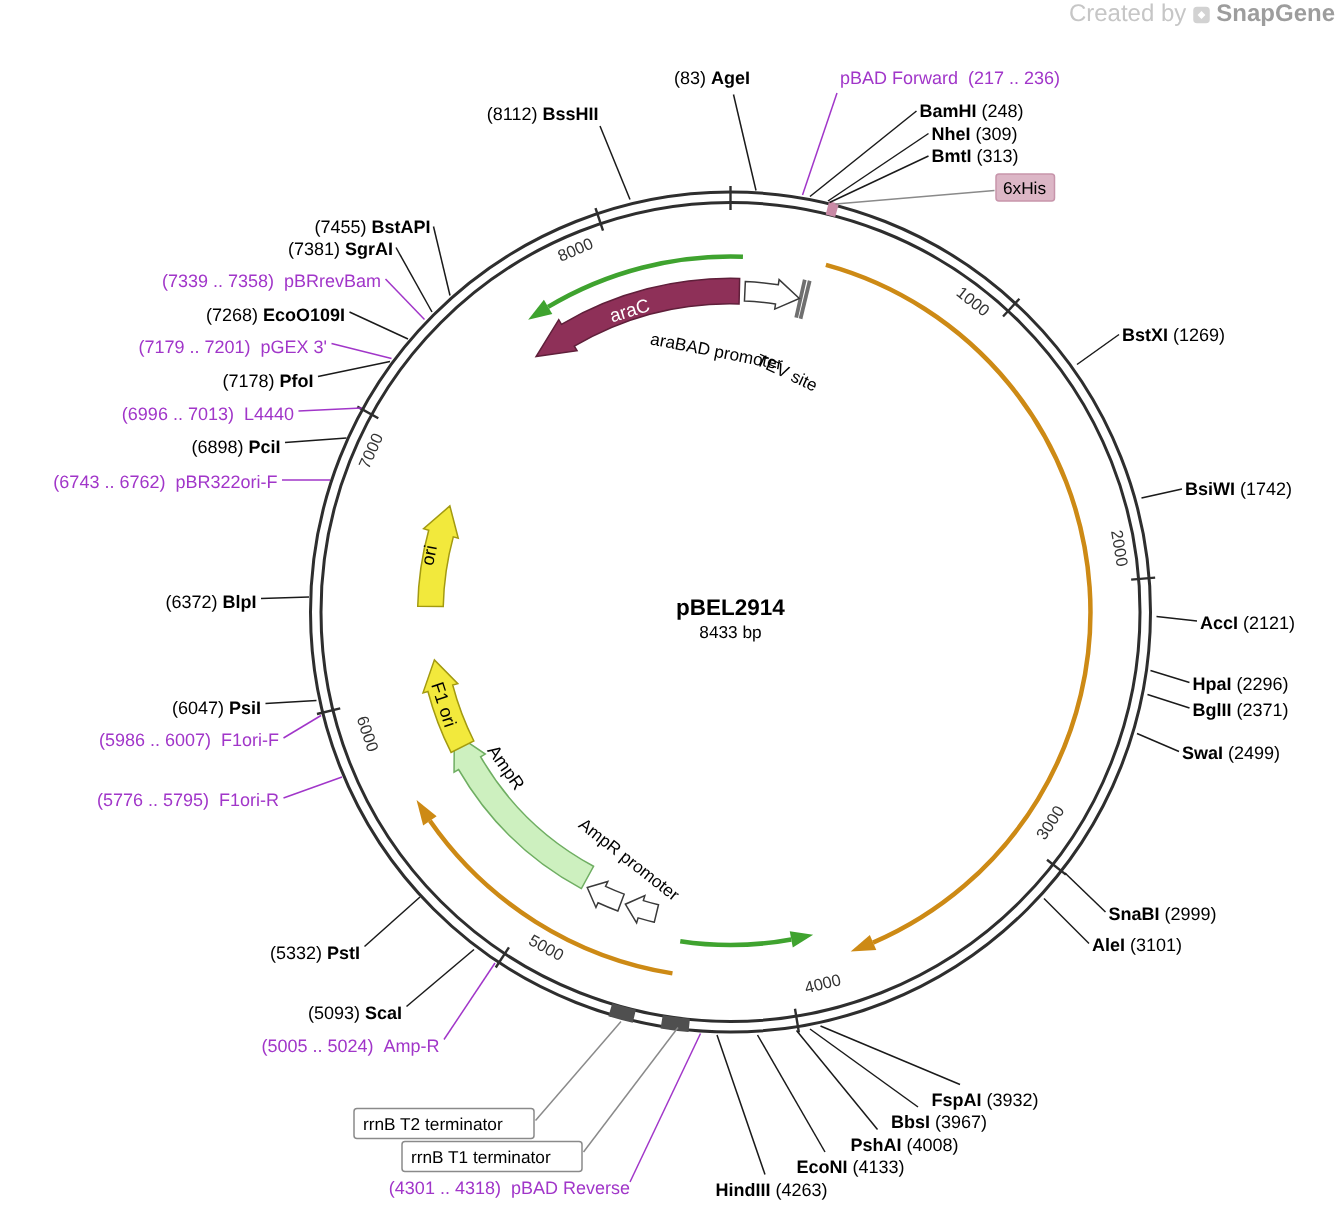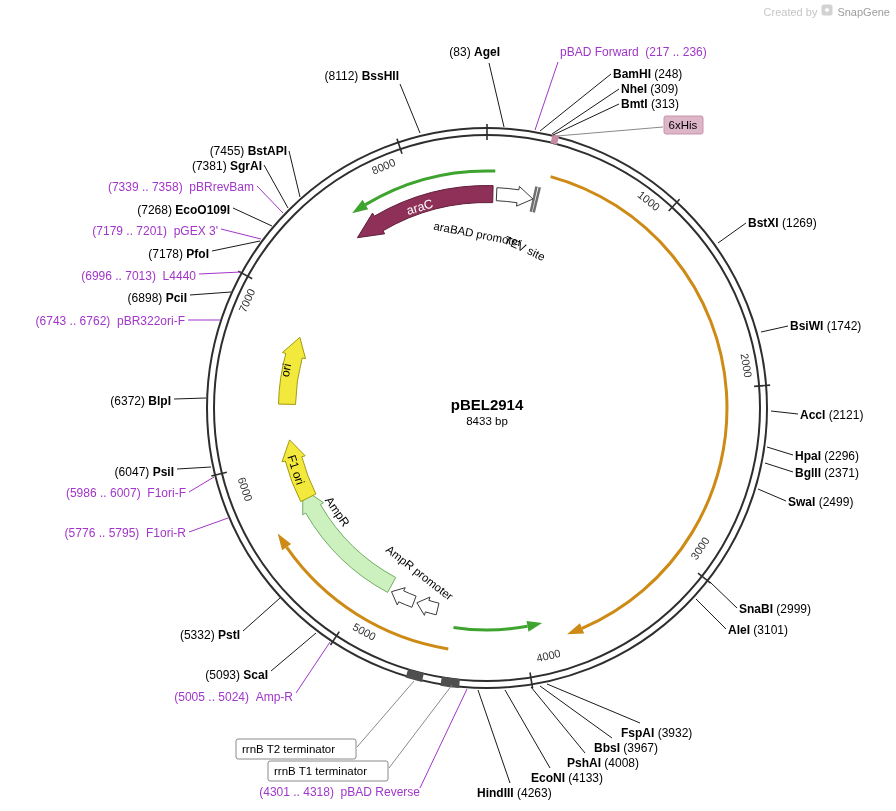--- a/index.html
+++ b/index.html
@@ -1,21 +1,21 @@
 <!DOCTYPE html>
 <html><head>
 <meta charset="utf-8">
 <style>
   *{margin:0;padding:0;box-sizing:border-box}
   html,body{background:#ffffff}
   body{font-family:"Liberation Sans",sans-serif}
   .stage{position:relative;width:896px;height:811px;background:#ffffff;overflow:hidden}
-  .watermark{position:absolute;top:4px;right:6px;display:flex;align-items:flex-end;gap:4px;font-size:11px;line-height:12px}
+  .watermark{position:absolute;top:4px;right:6px;display:flex;align-items:flex-start;gap:4px;font-size:16px;line-height:12px}
   .wm-created{color:#c6c6c6}
-  .wm-brand{color:#9d9d9d;font-weight:normal}
+  .wm-brand{color:#9d9d9d;font-weight:bold}
   svg text{font-family:"Liberation Sans",sans-serif}
   .title-name{font-weight:bold;font-size:15px;fill:#000}
   .title-size{font-size:11.5px;fill:#000}
 </style>
 </head>
 <body>
 
 <div class="stage">
   <div class="watermark">
     <span class="wm-created">Created by</span>

